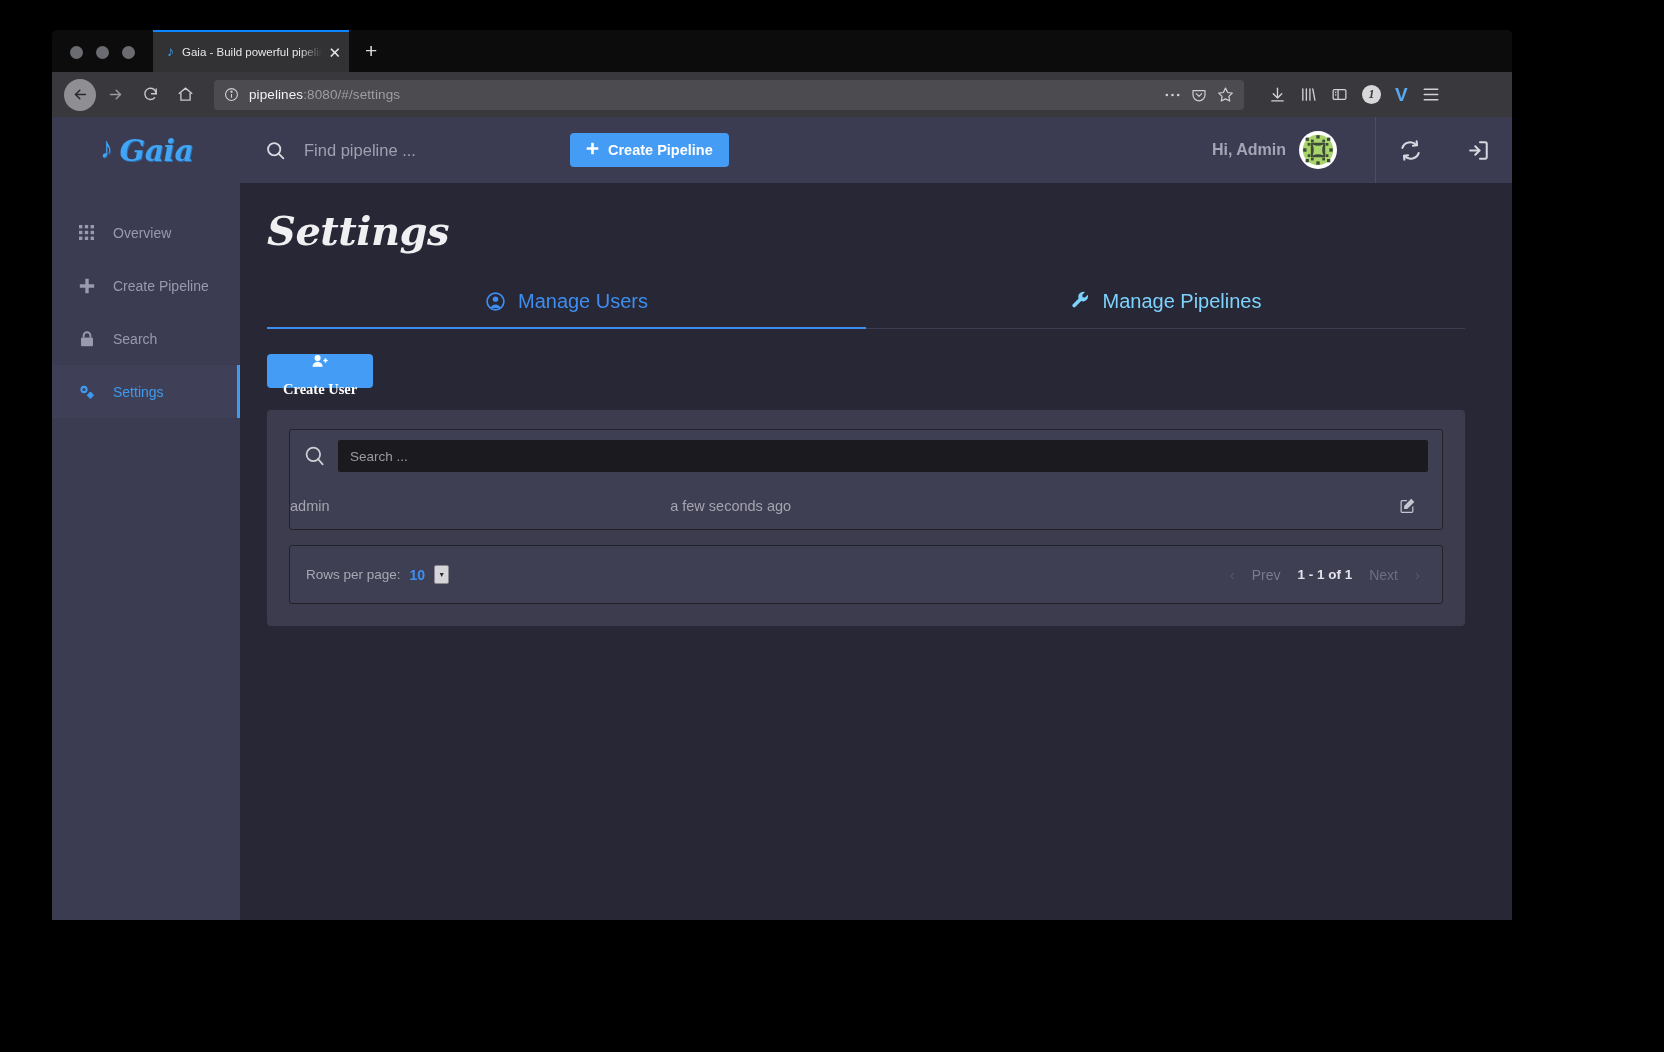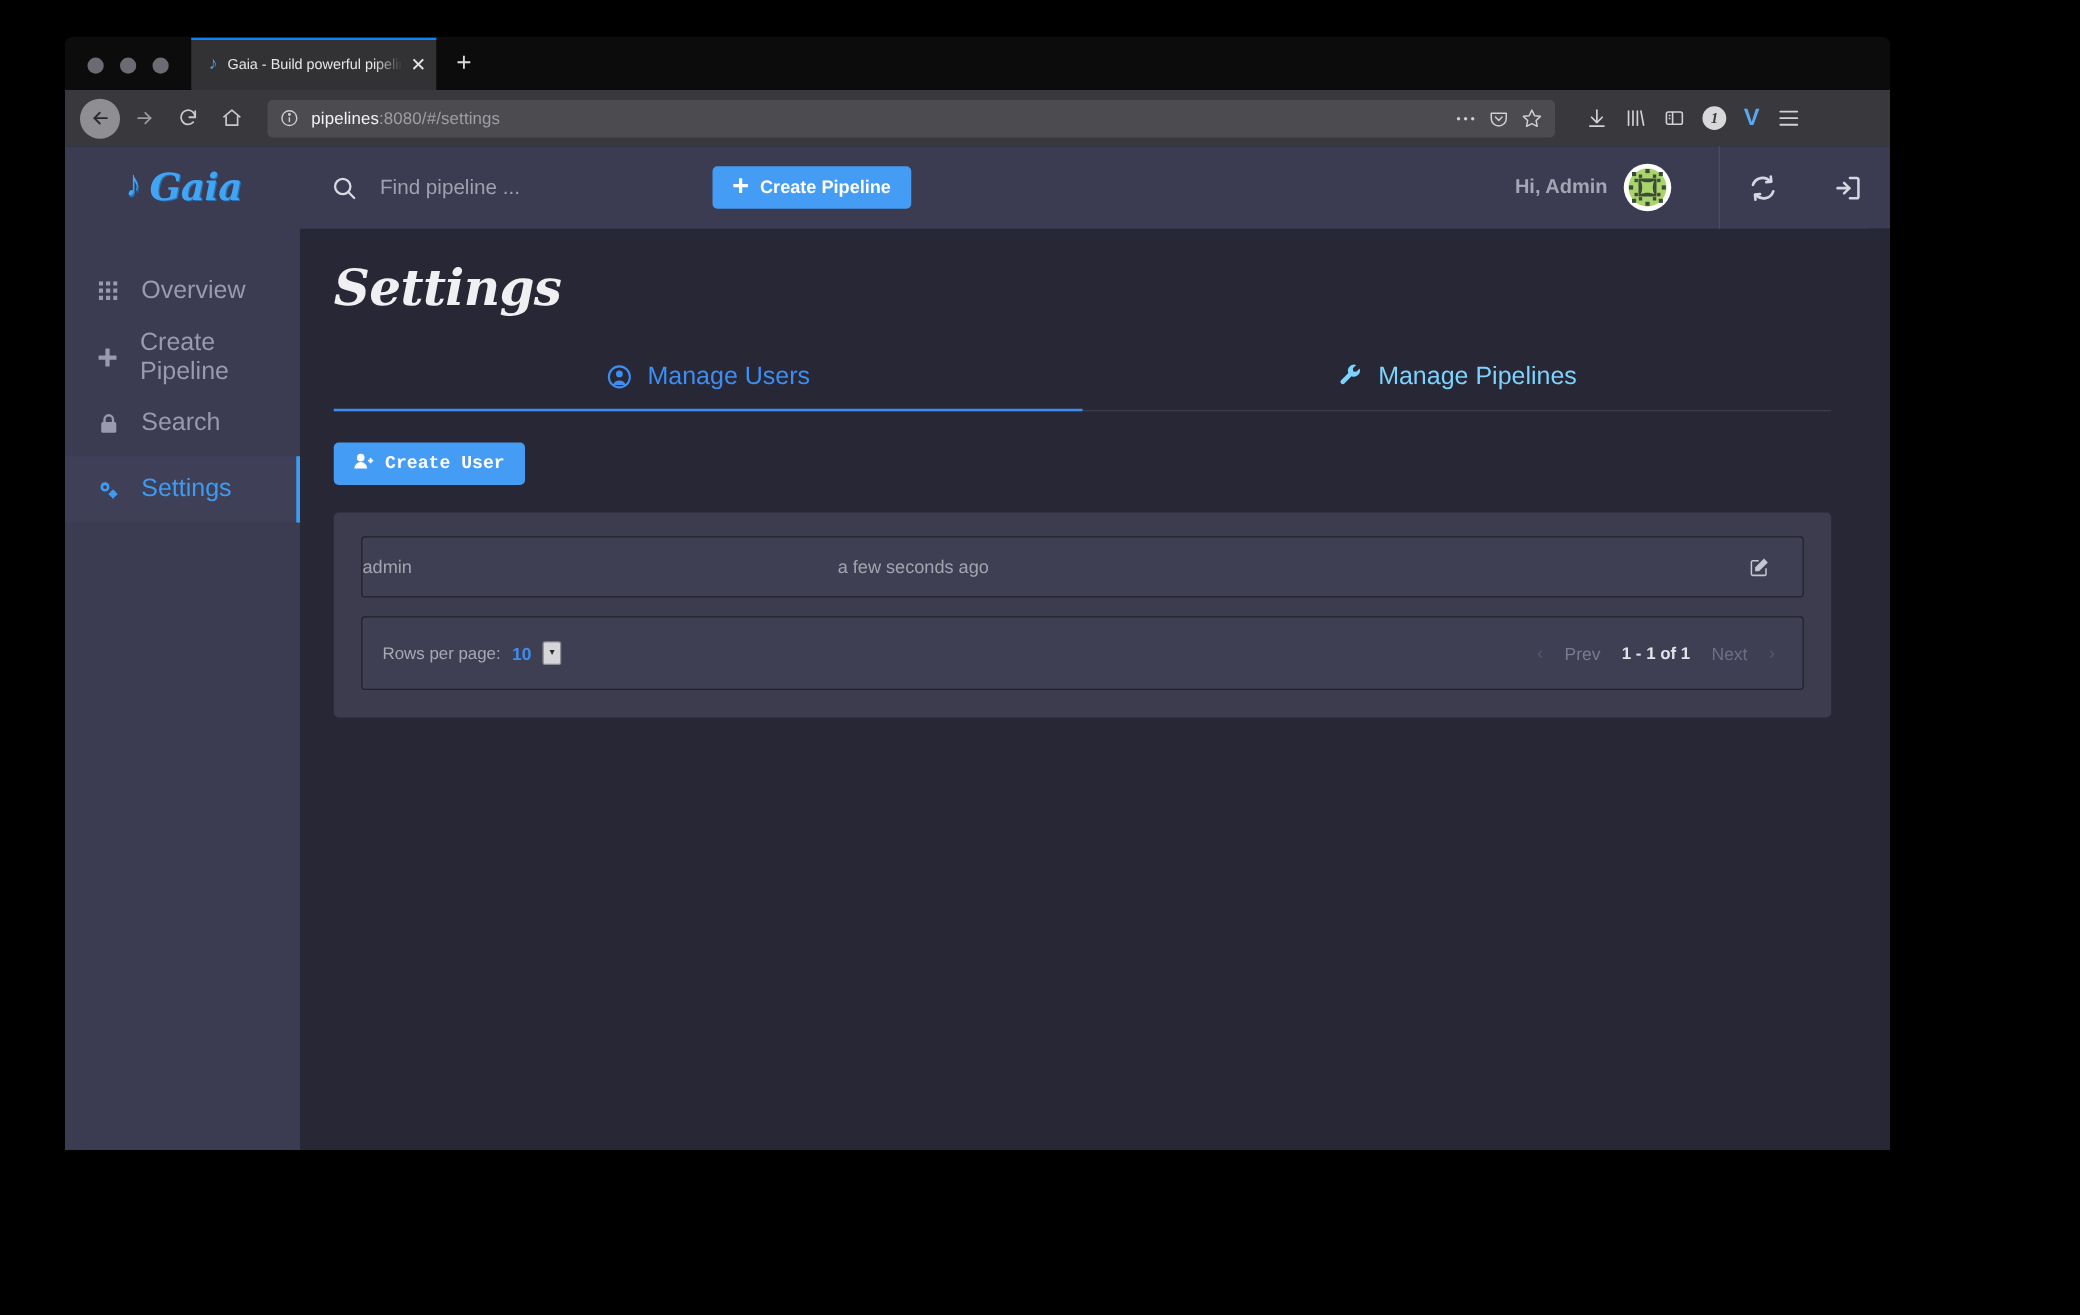--- a/index.html
+++ b/index.html
@@ -152,21 +152,21 @@
     text-shadow: 1px 1px 0 #2b6fae;
   }
   #nav-list { margin-top: 23px; }
   .nav-item {
     position: relative;
     height: 53px;
     display: flex; align-items: center;
     padding-left: 26px;
     gap: 18px;
     color: #9a9aae;
-    font-size: 20px;
+    font-size: 14px;
   }
   .nav-item.active { color: #3d9bf0; background: #3f3f57; }
   .nav-item.active::after {
     content: ""; position: absolute; right: 0; top: 0;
     width: 3px; height: 100%; background: #3d9bf0;
   }
   .nav-ico {
     width: 17px; display: flex; align-items: center; justify-content: center;
     color: inherit;
   }
@@ -266,23 +266,24 @@
   .tab .tab-ico { display: flex; align-items: center; }
 
   #create-user-button {
     margin-top: 25px;
     background: #449cf4;
     color: #fff; border: 0;
     height: 34px;
     border-radius: 4px;
     padding: 0 16px;
     font-size: 14.5px; font-weight: bold;
-    font-family: Liberation Mono, monospace;
+    font-family: Liberation Serif, serif;
     display: flex; align-items: center; gap: 9px;
     cursor: pointer;
+    flex-direction: column;
   }
 
   #table-card {
     margin-top: 22px;
     margin-right: 22px;
     background: #3c3c4e;
     border-radius: 4px;
     padding: 19px 22px 22px 22px;
   }
   .tbl-block {
@@ -655,20 +656,29 @@
                 <rect x="14.2" y="6.4" width="5.4" height="1.9" rx="0.4"></rect>
                 <rect x="15.9" y="4.7" width="1.9" height="5.4" rx="0.4"></rect>
               </svg>
           </span>
           <span>Create User</span>
         </button>
 
         <div id="table-card">
 
           <div class="tbl-block">
+            <div id="search-row">
+              <span class="mag">
+                <svg width="22" height="22" viewBox="0 0 24 24" fill="none" stroke="currentColor" stroke-width="1.9" stroke-linecap="round">
+                    <circle cx="10.2" cy="10.2" r="7.4"></circle>
+                    <line x1="15.3" y1="15.3" x2="20.4" y2="21.2"></line>
+                  </svg>
+              </span>
+              <input id="user-search-input" type="text" placeholder="Search ..." style="">
+            </div>
 
 
             <div class="tbl-row">
               <div class="td td-name">admin</div>
               <div class="td td-login">a few seconds ago</div>
               <div class="td td-act">
                 <span class="edit-ico">
                   <svg width="17" height="17" viewBox="0 0 24 24" fill="none" stroke="currentColor" stroke-width="1.7" stroke-linejoin="round">
                       <path d="M19.5 13.5V20a1.6 1.6 0 0 1-1.6 1.6H4.6A1.6 1.6 0 0 1 3 20V6.7a1.6 1.6 0 0 1 1.6-1.6h6.6"></path>
                       <path d="M17.2 2.6 21.6 7 11.6 17H7.2v-4.4z" fill="currentColor" stroke="none"></path>

